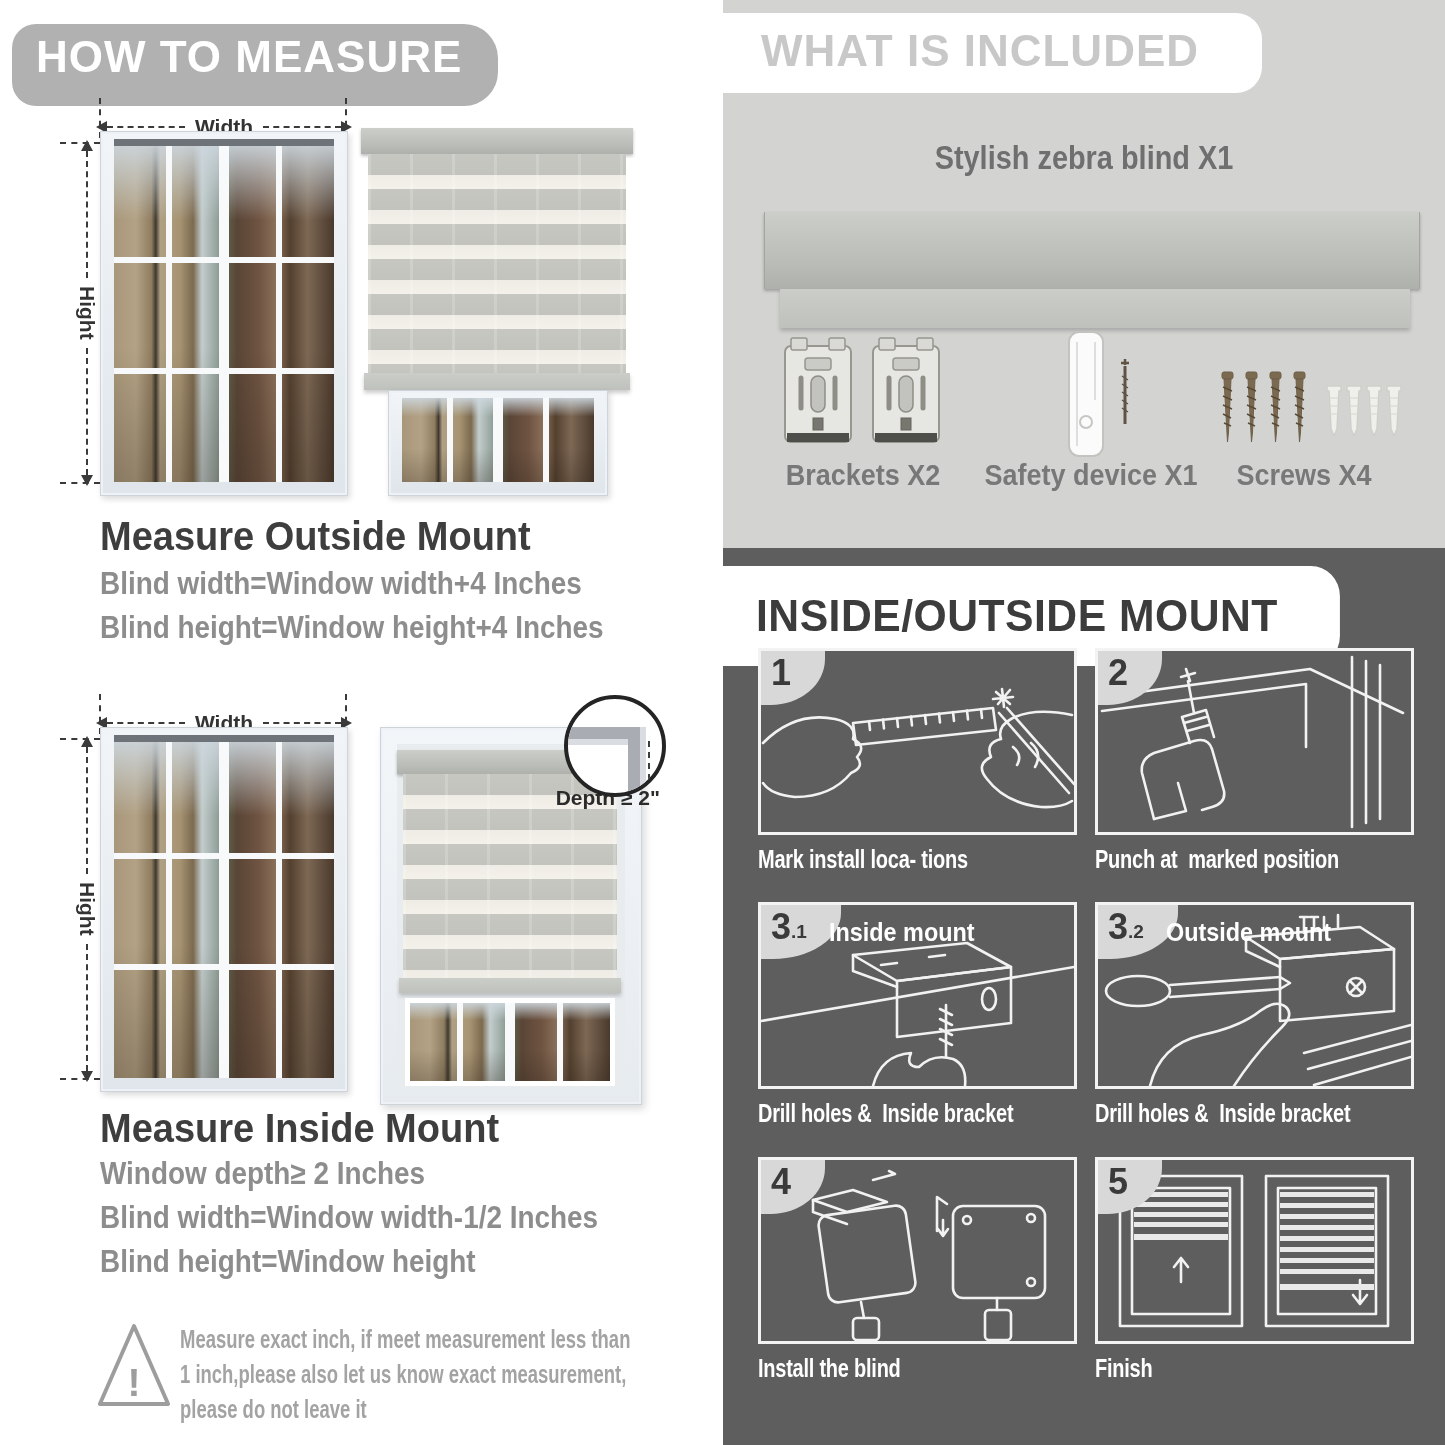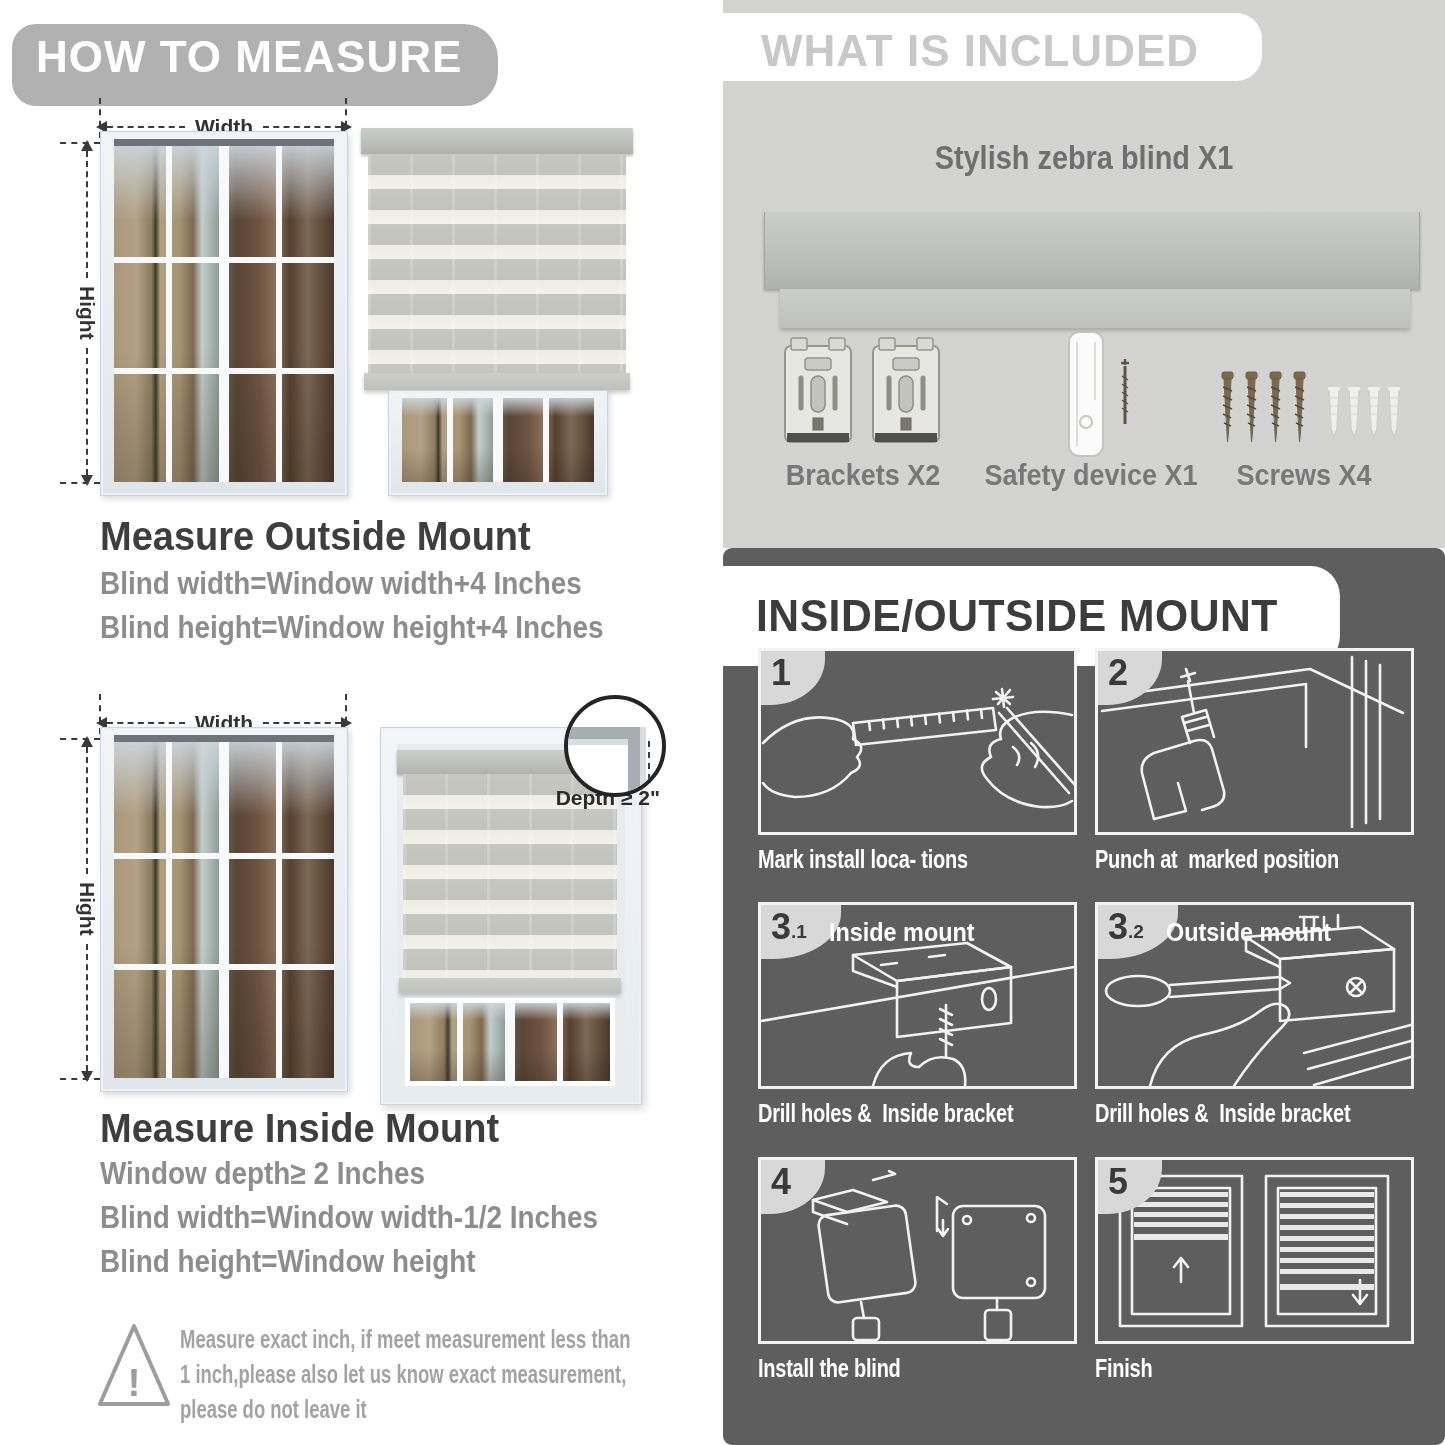--- a/index.html
+++ b/index.html
@@ -64,28 +64,28 @@
   .mag-h{position:absolute;left:-8px;top:28px;width:84px;height:12px;background:#a9adb3;border-bottom:6px solid #d9dde1;}
   .mag-v{position:absolute;left:60px;top:28px;width:12px;height:70px;background:#a9adb3;border-right:6px solid #d9dde1;}
   .mag-d{position:absolute;left:80px;top:42px;height:50px;border-left:2px dashed #3c3c3c;}
   .depth-label{left:516px;top:786px;width:144px;text-align:right;font-size:21px;font-weight:bold;color:#2b2b2b;}
 
   .warn-text{left:180px;top:1322px;width:640px;font-size:26px;line-height:35px;font-weight:bold;
     color:#a3a3a3;transform:scaleX(.71);transform-origin:left top;}
 
   
   .included{left:723px;top:0;width:722px;height:548px;background:#d3d4d2;}
-  .inc-tab{left:0;top:13px;width:501px;height:68px;background:#fff;border-radius:0 26px 26px 0;
+  .inc-tab{left:0;top:13px;width:501px;height:80px;background:#fff;border-radius:0 26px 26px 0;
     color:#c8c8c8;font-size:44px;font-weight:bold;line-height:75px;padding-left:38px;letter-spacing:1px;}
   .product-label{left:0;top:138px;width:722px;text-align:center;font-size:34px;font-weight:bold;
     color:#6f6f6f;transform:scaleX(.85);}
   .comp-label{top:458px;text-align:center;font-size:30px;font-weight:bold;color:#787878;
     transform:scaleX(.9);white-space:nowrap;}
 
-  .mount{left:723px;top:548px;width:722px;height:897px;background:#5e5e5e;border-radius:9px;}
+  .mount{left:723px;top:548px;width:722px;height:897px;background:#5e5e5e;}
   .mnt-tab{left:0;top:18px;width:602px;height:100px;background:#fff;border-radius:0 30px 30px 0;
     color:#3c3c3c;font-size:44px;font-weight:bold;line-height:100px;padding-left:34px;
     transform:scaleX(.97);transform-origin:left center;letter-spacing:.5px;}
   .panel{width:313px;height:181px;border:3px solid #f3f3f3;background:#5e5e5e;overflow:hidden;}
   .art{position:absolute;inset:0;width:100%;height:100%;}
   .badge{position:absolute;top:0;left:0;width:54px;height:52px;background:#d8d8d8;
     border-radius:0 0 85% 0;display:flex;align-items:flex-start;padding:2px 0 0 10px;color:#3a3a3a;}
   .badge-wide{width:70px;}
   .badge-num{font-size:36px;font-weight:bold;line-height:40px;}
   .badge-sub{font-size:19px;font-weight:bold;margin-top:14px;}

